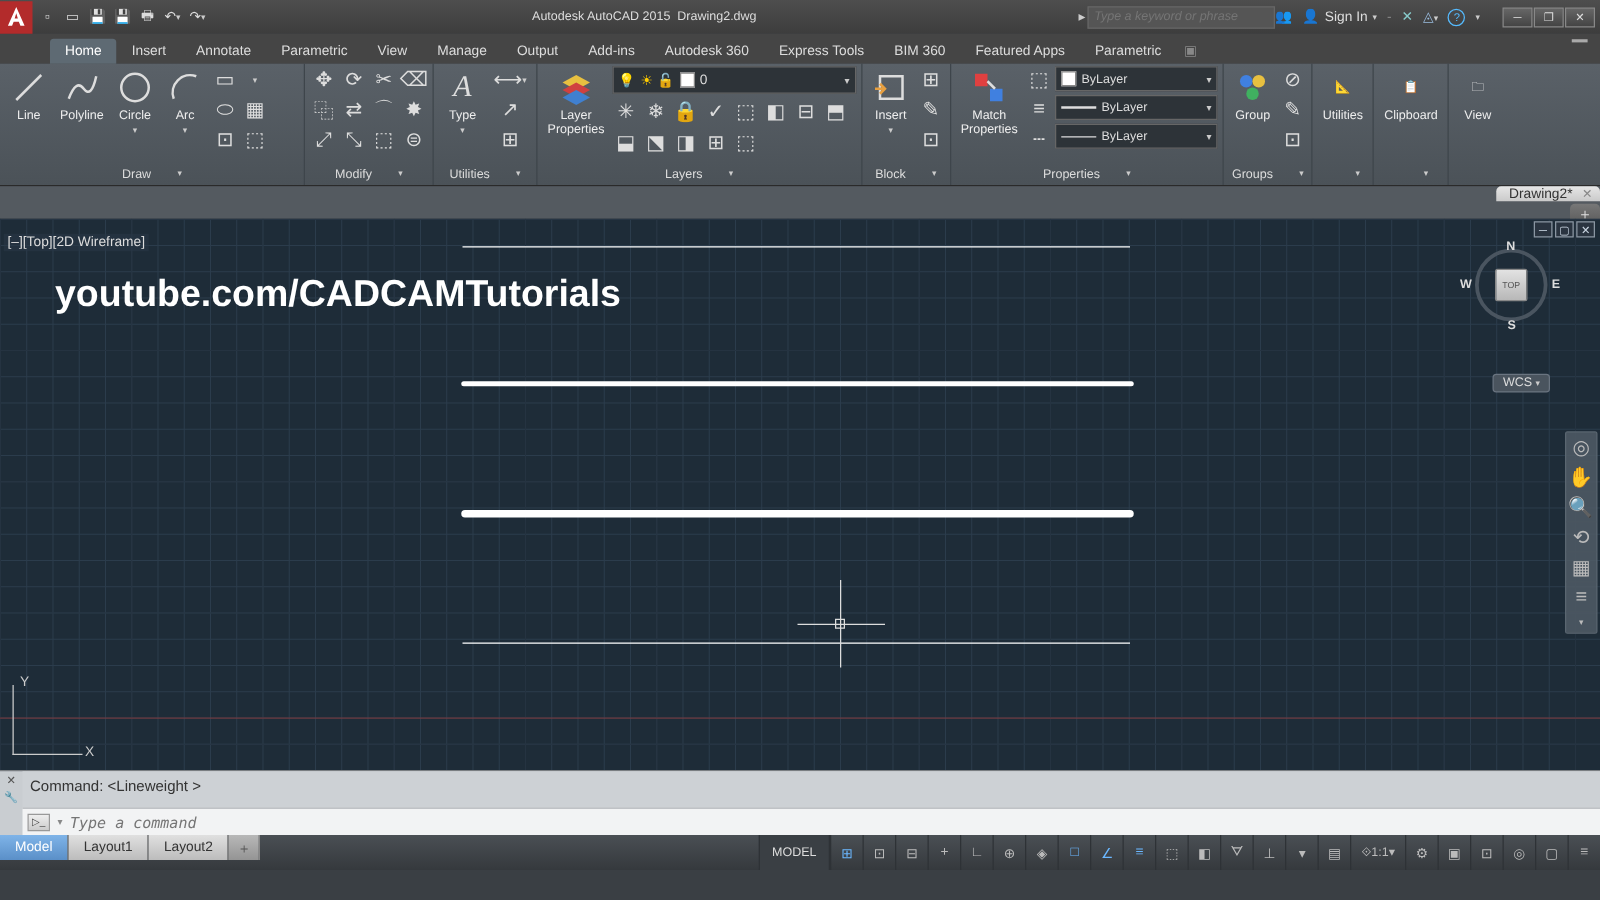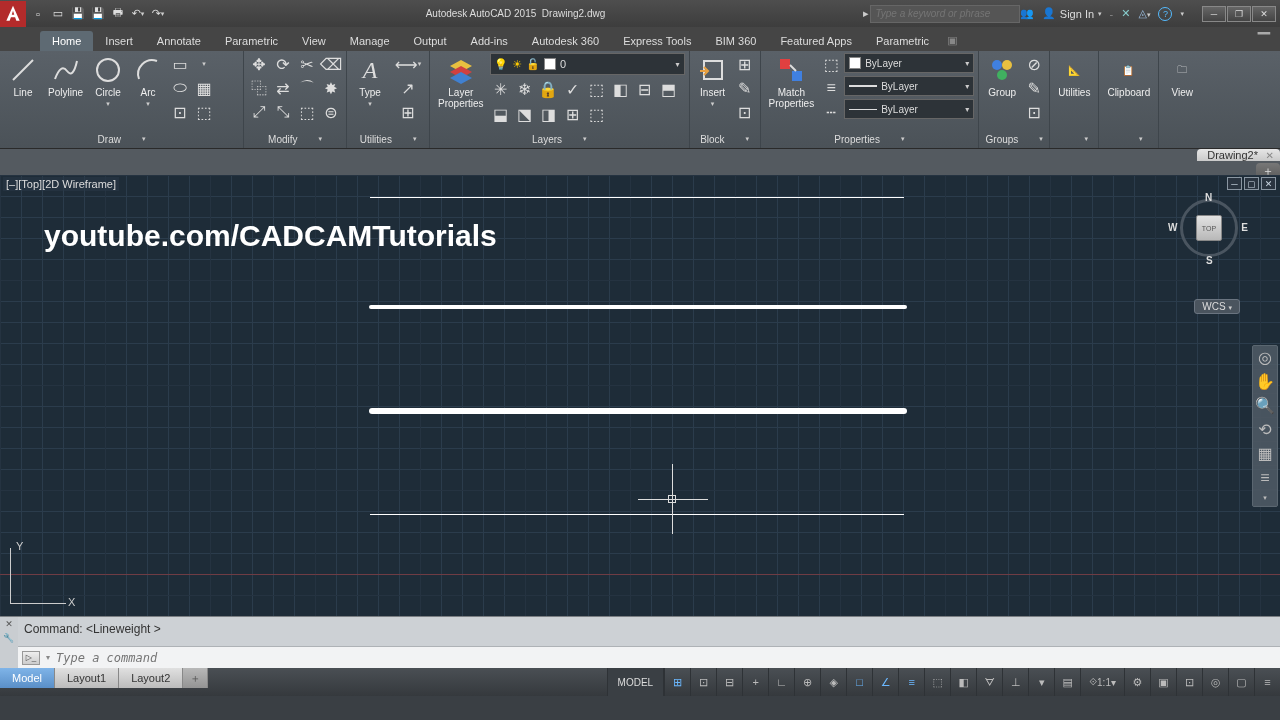--- a/index.html
+++ b/index.html
@@ -45,21 +45,21 @@
 
 
 .draw-area { position:relative; height:441px; background:#1e2c38; overflow:hidden; }
 .grid-bg { position:absolute; inset:0; background-image:
   linear-gradient(#253341 1px,transparent 1px),
   linear-gradient(90deg,#253341 1px,transparent 1px),
   linear-gradient(#2b3c4c 1px,transparent 1px),
   linear-gradient(90deg,#2b3c4c 1px,transparent 1px);
   background-size:105px 105px,105px 105px,21px 21px,21px 21px; }
 .red-axis-x { position:absolute; left:0; right:0; top:399px; height:1px; background:rgba(180,60,60,0.5); }
-.vp-label { position:absolute; top:2px; left:3px; color:#ddd; font-size:11px; background:rgba(40,55,70,0.6); padding:1px 3px; }
+.vp-label { position:absolute; top:12px; left:3px; color:#ddd; font-size:11px; background:rgba(40,55,70,0.6); padding:1px 3px; }
 .watermark { position:absolute; top:44px; left:44px; color:#fff; font-size:30px; font-weight:bold; font-family:Verdana,Arial,sans-serif; }
 .hline { position:absolute; background:#fff; }
 .crosshair-v { position:absolute; width:1px; background:#ddd; }
 .crosshair-h { position:absolute; height:1px; background:#ddd; }
 .crosshair-box { position:absolute; width:8px; height:8px; border:1px solid #ddd; }
 .ucs { position:absolute; bottom:12px; left:10px; }
 .ucs-y { position:absolute; width:1px; height:56px; background:#ccc; left:0; bottom:0; }
 .ucs-x { position:absolute; height:1px; width:56px; background:#ccc; left:0; bottom:0; }
 .ucs-lbl { position:absolute; color:#ccc; font-size:11px; }
 .viewcube { position:absolute; top:18px; right:36px; width:70px; height:70px; }

